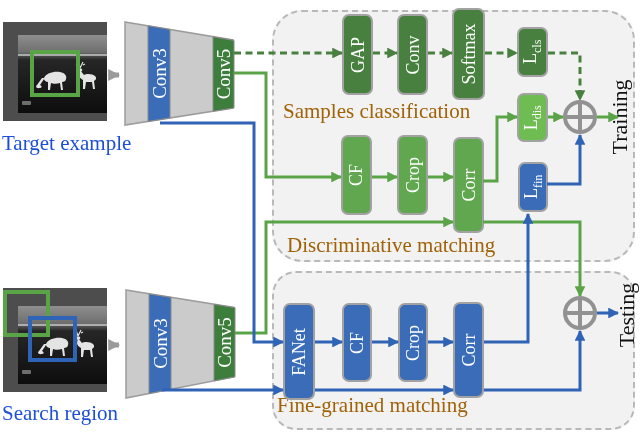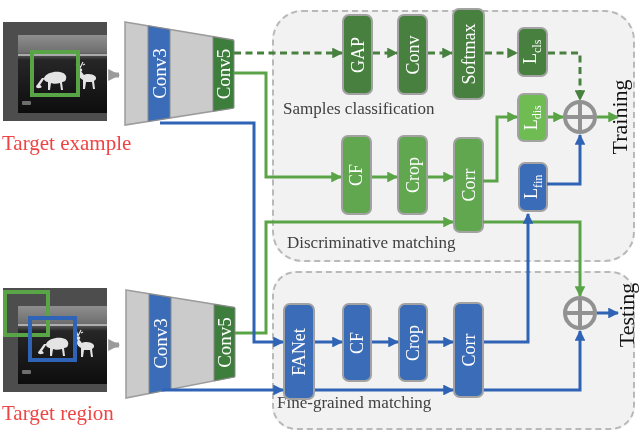--- a/index.html
+++ b/index.html
@@ -9,41 +9,41 @@
   #train-box{left:272px;top:10px;width:363px;height:252px;border-radius:30px;}
   #test-box{left:272px;top:271px;width:363px;height:159px;border-radius:24px;}
   .box{position:absolute;box-sizing:border-box;border:2px solid #a2a2a2;border-radius:7px;
        display:flex;align-items:center;justify-content:center;}
   .box .rot{transform:rotate(-90deg);white-space:nowrap;color:#ffffff;font-size:18px;line-height:1;}
   .box .rot sub{font-size:12px;}
   .dark{background:#48803f;}
   .mid{background:#61a74f;}
   .light{background:#6fbc53;}
   .blu{background:#3a6cb8;}
-  .seclabel{position:absolute;color:#404040;font-size:17px;white-space:nowrap;line-height:1.2;}
-  .caption{position:absolute;color:#ef4444;font-size:21px;white-space:nowrap;line-height:1.2;}
+  .seclabel{position:absolute;color:#a16207;font-size:21px;white-space:nowrap;line-height:1.2;}
+  .caption{position:absolute;color:#1d4ed8;font-size:21px;white-space:nowrap;line-height:1.2;}
   .side{position:absolute;display:flex;align-items:center;justify-content:center;}
   .side .rot2{transform:rotate(-90deg);font-size:22px;color:#111111;white-space:nowrap;line-height:1;}
   svg.layer{position:absolute;left:0;top:0;pointer-events:none;}
   svg text{font-family:"Liberation Serif",serif;font-size:19px;fill:#ffffff;}
 </style>
 </head>
 <body>
 
 <div id="canvas">
 
   <div class="dashedbox" id="train-box"></div>
   <div class="dashedbox" id="test-box"></div>
 
   <div class="seclabel" style="left:283px;top:99px">Samples classification</div>
   <div class="seclabel" style="left:287px;top:233px">Discriminative matching</div>
   <div class="seclabel" style="left:277px;top:393px">Fine-grained matching</div>
 
   <div class="caption" style="left:2px;top:131px">Target example</div>
-  <div class="caption" style="left:2px;top:401px">Target region</div>
+  <div class="caption" style="left:2px;top:401px">Search region</div>
 
   <div class="side" style="left:600px;top:65px;width:40px;height:104px">
     <span class="rot2">Training</span>
   </div>
   <div class="side" style="left:607px;top:263px;width:40px;height:104px">
     <span class="rot2">Testing</span>
   </div>
 
   <div class="box dark" style="left:342px;top:14px;width:31px;height:81px">
     <span class="rot">GAP</span>

